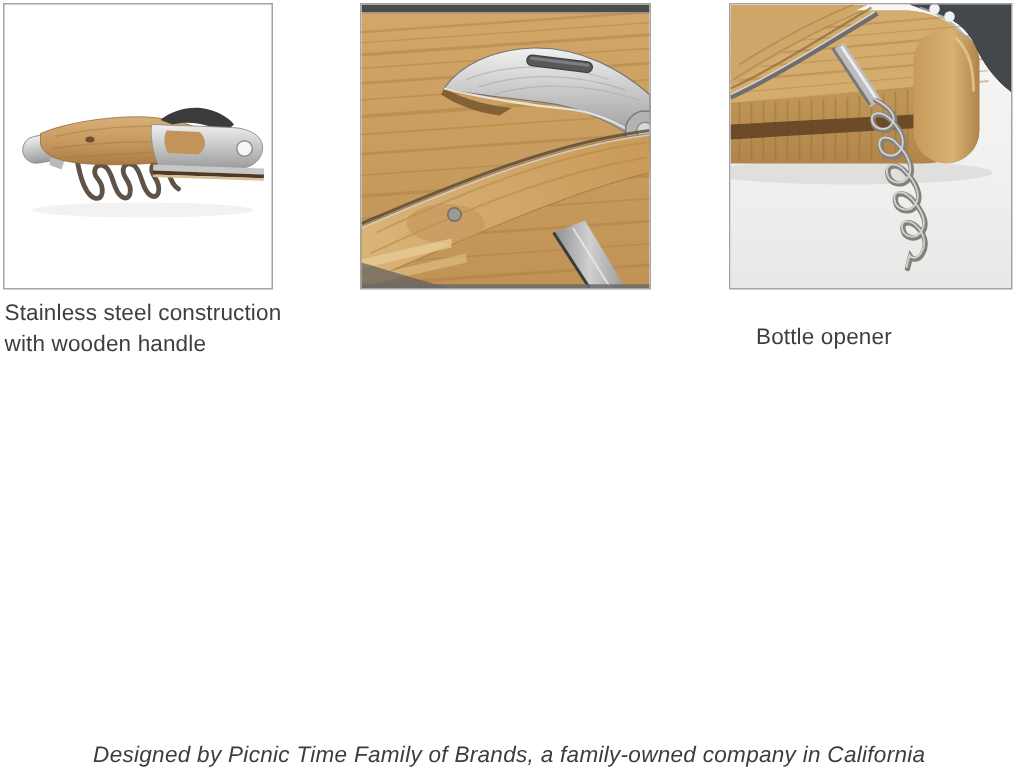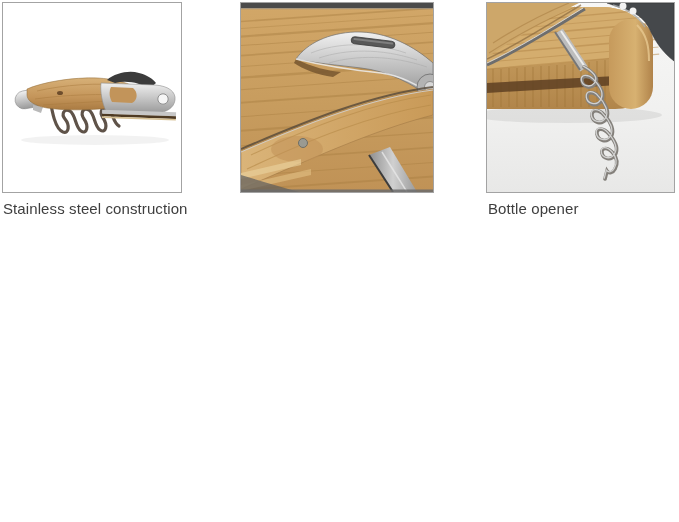--- a/index.html
+++ b/index.html
@@ -7,21 +7,21 @@
   .stage{position:relative;width:679px;height:522px;background:#ffffff;overflow:hidden;}
   .panel{position:absolute;top:2px;height:191px;border:1px solid #a3a3a3;box-sizing:border-box;background:#ffffff;}
   .panel svg{display:block;width:100%;height:100%;}
   .panel-1{left:2px;width:180px;}
   .panel-2{left:240px;width:194px;}
   .panel-3{left:486px;width:189px;}
   .caption{position:absolute;top:198px;color:#3e3e3e;font-size:15px;line-height:21px;letter-spacing:.1px;}
   .caption div{white-space:nowrap;}
   .caption-1{left:3px;}
   .caption-2{left:243px;}
-  .caption-3{left:488px;}
+  .caption-3{left:504px;margin-top:16px;}
   .footer{position:absolute;left:0;right:0;top:495px;text-align:center;color:#3c3c3c;
           font-size:15px;font-style:italic;letter-spacing:.2px;}
 </style>
 </head>
 <body>
 
 <div class="stage">
 
   <div class="panel panel-1">
     <svg viewBox="0 0 178 189">
@@ -212,19 +212,21 @@
       </g>
       <g>
         <path fill="none" stroke="#84807b" stroke-width="3.6" stroke-linecap="round" d="M97,64 C108,70 112,76 108,81 C104,86 96,84 95,78 C94,72 102,72 107,77 C114,84 118,92 114,98 C110,104 101,102 100,95 C99,88 107,88 112,94 C119,101 123,110 119,116 C115,122 106,120 105,113 C104,106 112,106 117,112 C124,119 128,128 124,134 C120,140 111,138 110,131 C109,124 117,125 122,131 C128,138 132,146 128,152 C124,158 116,156 115,150 C114,144 121,144 126,150 C130,155 131,161 128,166 C126,170 122,171 120,168 L118,176"></path>
         <path fill="none" stroke="#d9d9d9" stroke-width="1.3" opacity="0.9" stroke-linecap="round" transform="translate(-0.7,-0.9)" d="M97,64 C108,70 112,76 108,81 C104,86 96,84 95,78 C94,72 102,72 107,77 C114,84 118,92 114,98 C110,104 101,102 100,95 C99,88 107,88 112,94 C119,101 123,110 119,116 C115,122 106,120 105,113 C104,106 112,106 117,112 C124,119 128,128 124,134 C120,140 111,138 110,131 C109,124 117,125 122,131 C128,138 132,146 128,152 C124,158 116,156 115,150 C114,144 121,144 126,150 C130,155 131,161 128,166 C126,170 122,171 120,168 L118,176"></path>
       </g>
     </svg>
   </div>
 
   <div class="caption caption-1">
     <div>Stainless steel construction</div>
+    <div>with wooden handle</div>
   </div>
   <div class="caption caption-3">
     <div>Bottle opener</div>
   </div>
 
+  <div class="footer">Designed by Picnic Time Family of Brands, a family-owned company in California</div>
 
 </div>
 
 </body></html>

